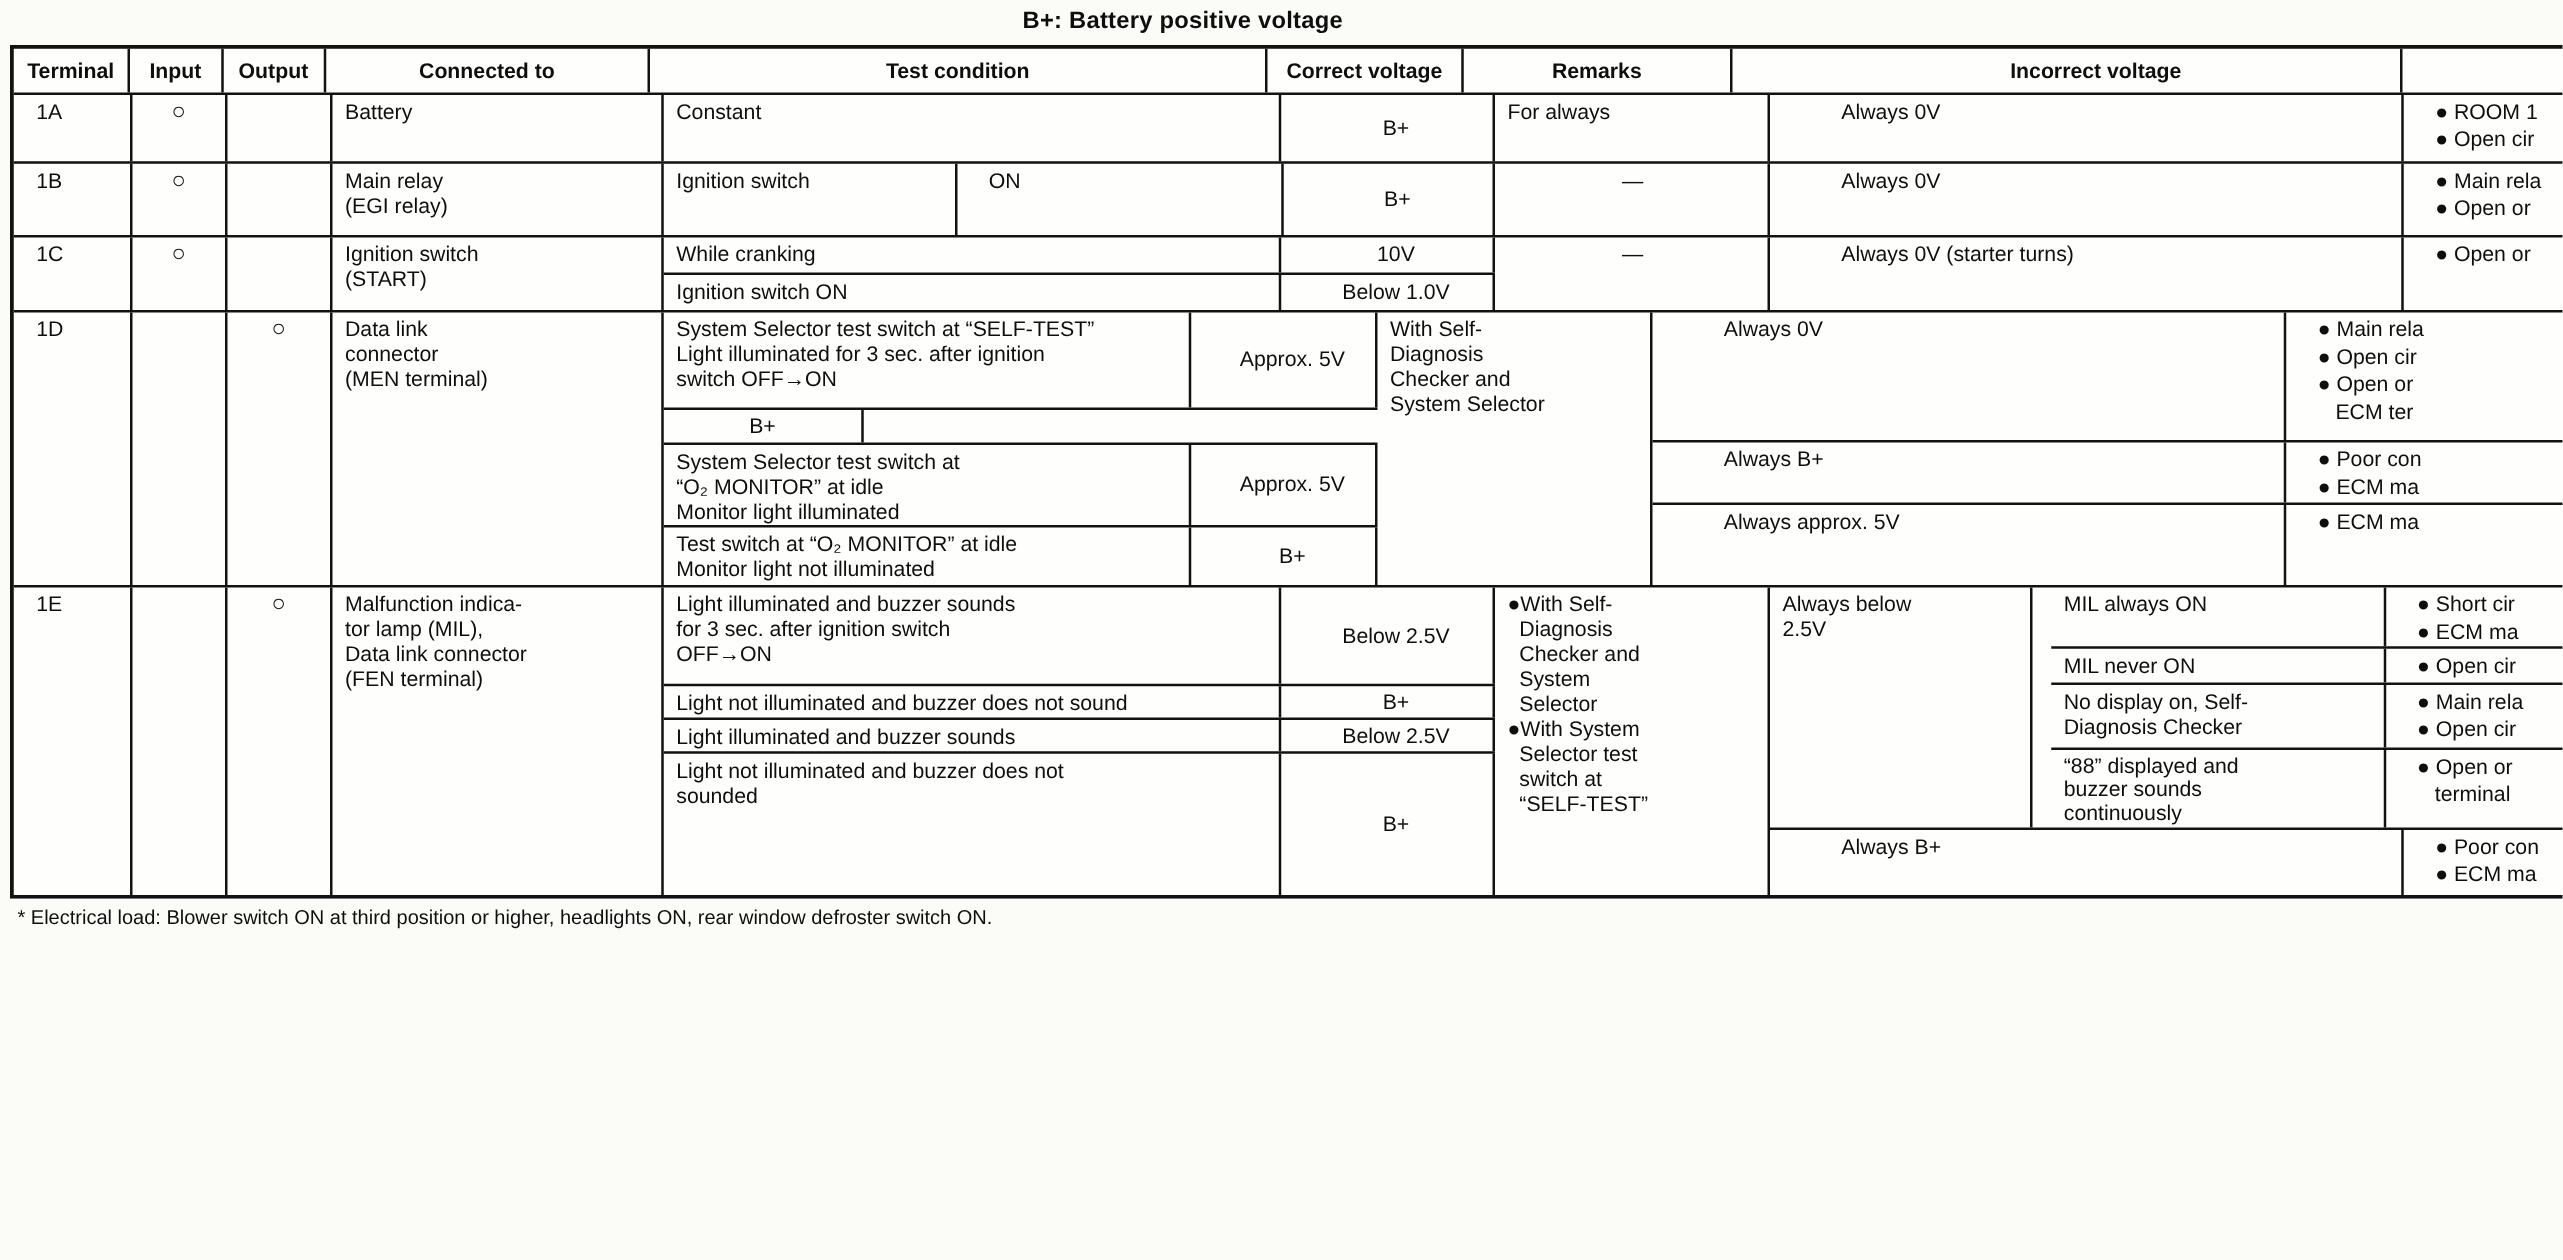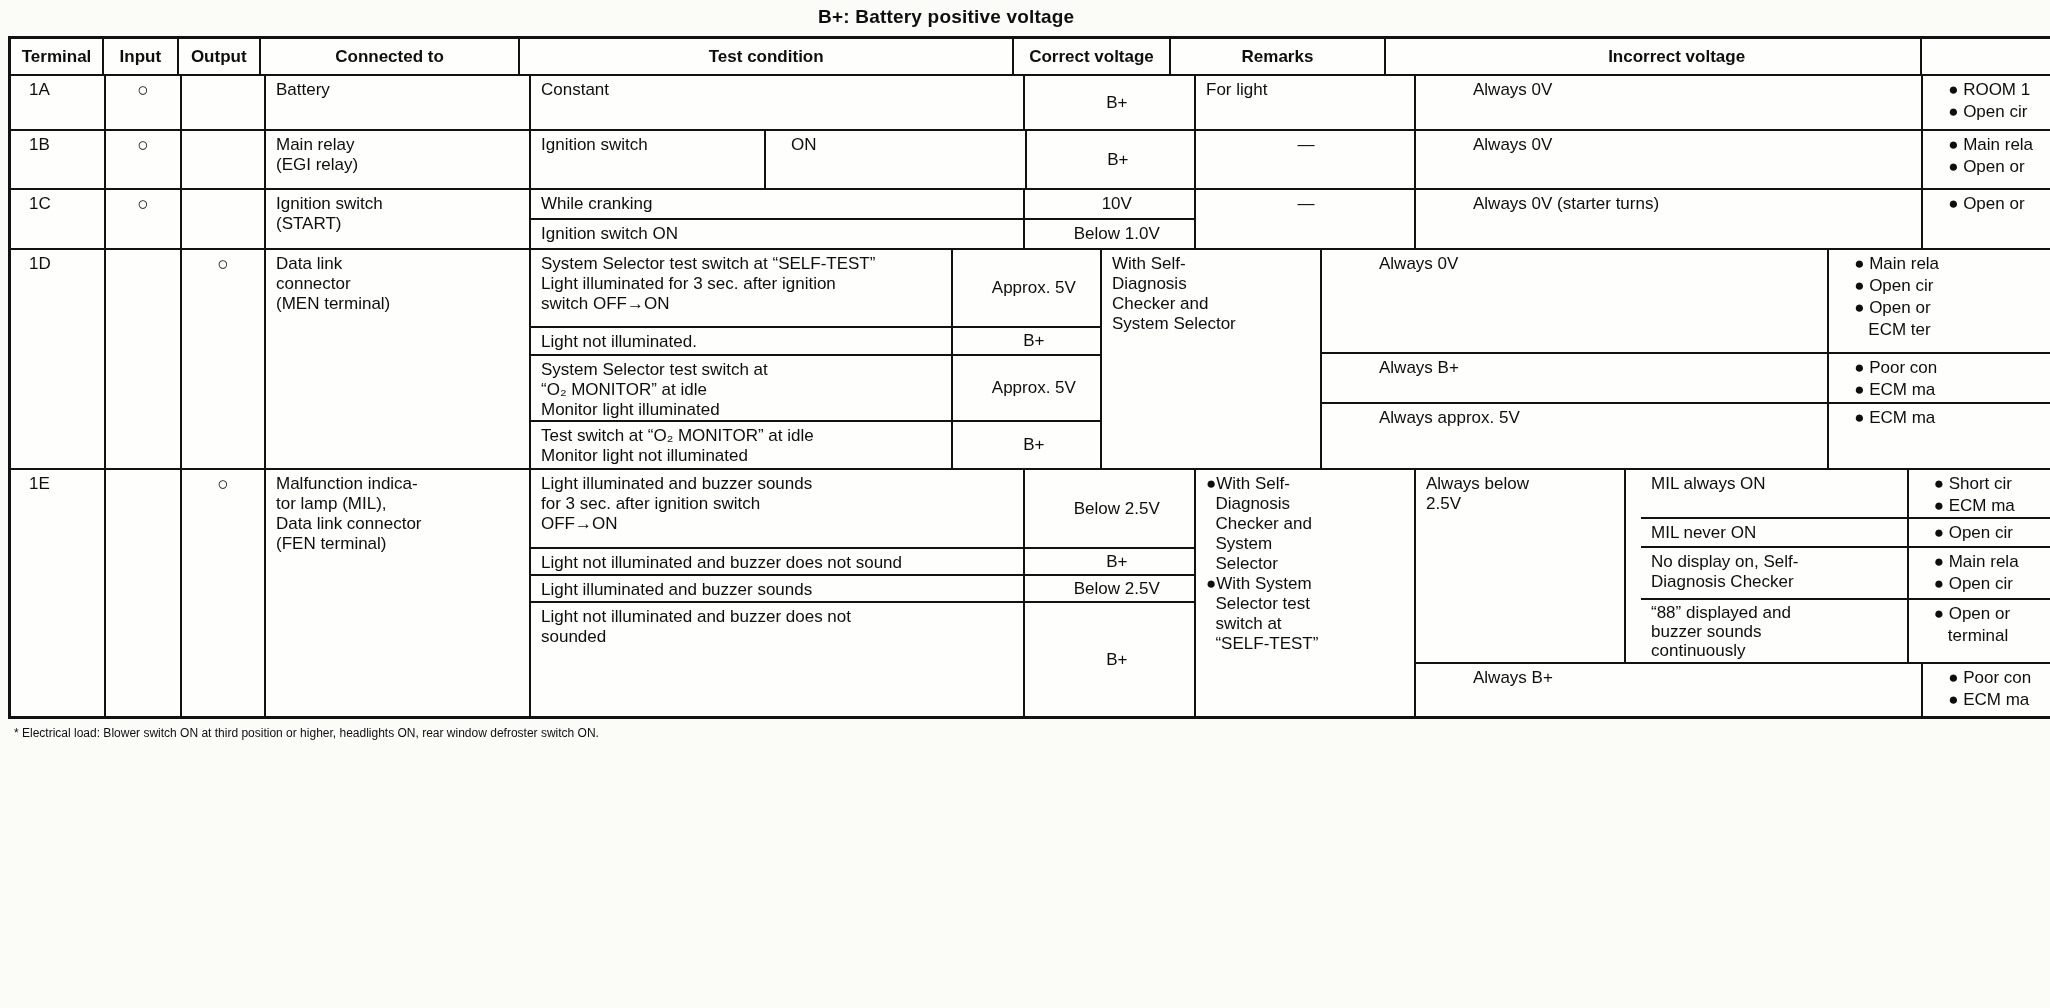--- a/index.html
+++ b/index.html
@@ -56,21 +56,21 @@
   .w-inca{width:225px;} .w-incb{width:275px;} .w-inc{width:500px;margin-left:47px;}
   .w-act{width:285px;}
   .rh-hdr{height:37px;}
   .rh-1a{height:55px;}
   .rh-1b{height:59px;}
   .rh-1c{height:60px;}
   .rh-1d{height:220px;}
   .rh-1e{height:246px;}
   .footnote{
     position:absolute;left:14px;top:726px;
-    font-size:12px;white-space:nowrap;
+    font-size:16px;white-space:nowrap;
   }
 </style>
 </head>
 <body>
 
 <div class="title">B+: Battery positive voltage</div>
 
 <div class="clip">
 <div class="tbl">
 
@@ -90,21 +90,21 @@
     <div class="cell c-term w-term br">1A</div>
     <div class="cell c-io w-in br">○</div>
     <div class="cell c-io w-out br"></div>
     <div class="cell w-conn br">Battery</div>
     <div class="grp" style="width:665px">
       <div class="sub grow">
         <div class="cell w-test br">Constant</div>
         <div class="cell c-volt w-volt br">B+</div>
       </div>
     </div>
-    <div class="cell w-rem br">For light</div>
+    <div class="cell w-rem br">For always</div>
     <div class="grp" style="width:785px">
       <div class="sub grow">
         <div class="cell w-inc br">Always 0V</div>
         <div class="cell c-act w-act">● ROOM 1
 ● Open cir</div>
       </div>
     </div>
   </div>
 
   <div class="row bb rh-1b">
@@ -167,21 +167,20 @@
 connector
 (MEN terminal)</div>
     <div class="grp" style="width:571px">
       <div class="sub bb" style="height:80px">
         <div class="cell w-test br">System Selector test switch at “SELF-TEST”
 Light illuminated for 3 sec. after ignition
 switch OFF→ON</div>
         <div class="cell c-volt w-volt br">Approx. 5V</div>
       </div>
       <div class="sub bb" style="height:29px">
-        <div class="cell w-test br">Light not illuminated.</div>
         <div class="cell c-volt w-volt br">B+</div>
       </div>
       <div class="sub bb" style="height:66px">
         <div class="cell w-test br">System Selector test switch at
 “O₂ MONITOR” at idle
 Monitor light illuminated</div>
         <div class="cell c-volt w-volt br">Approx. 5V</div>
       </div>
       <div class="sub grow">
         <div class="cell w-test br">Test switch at “O₂ MONITOR” at idle

